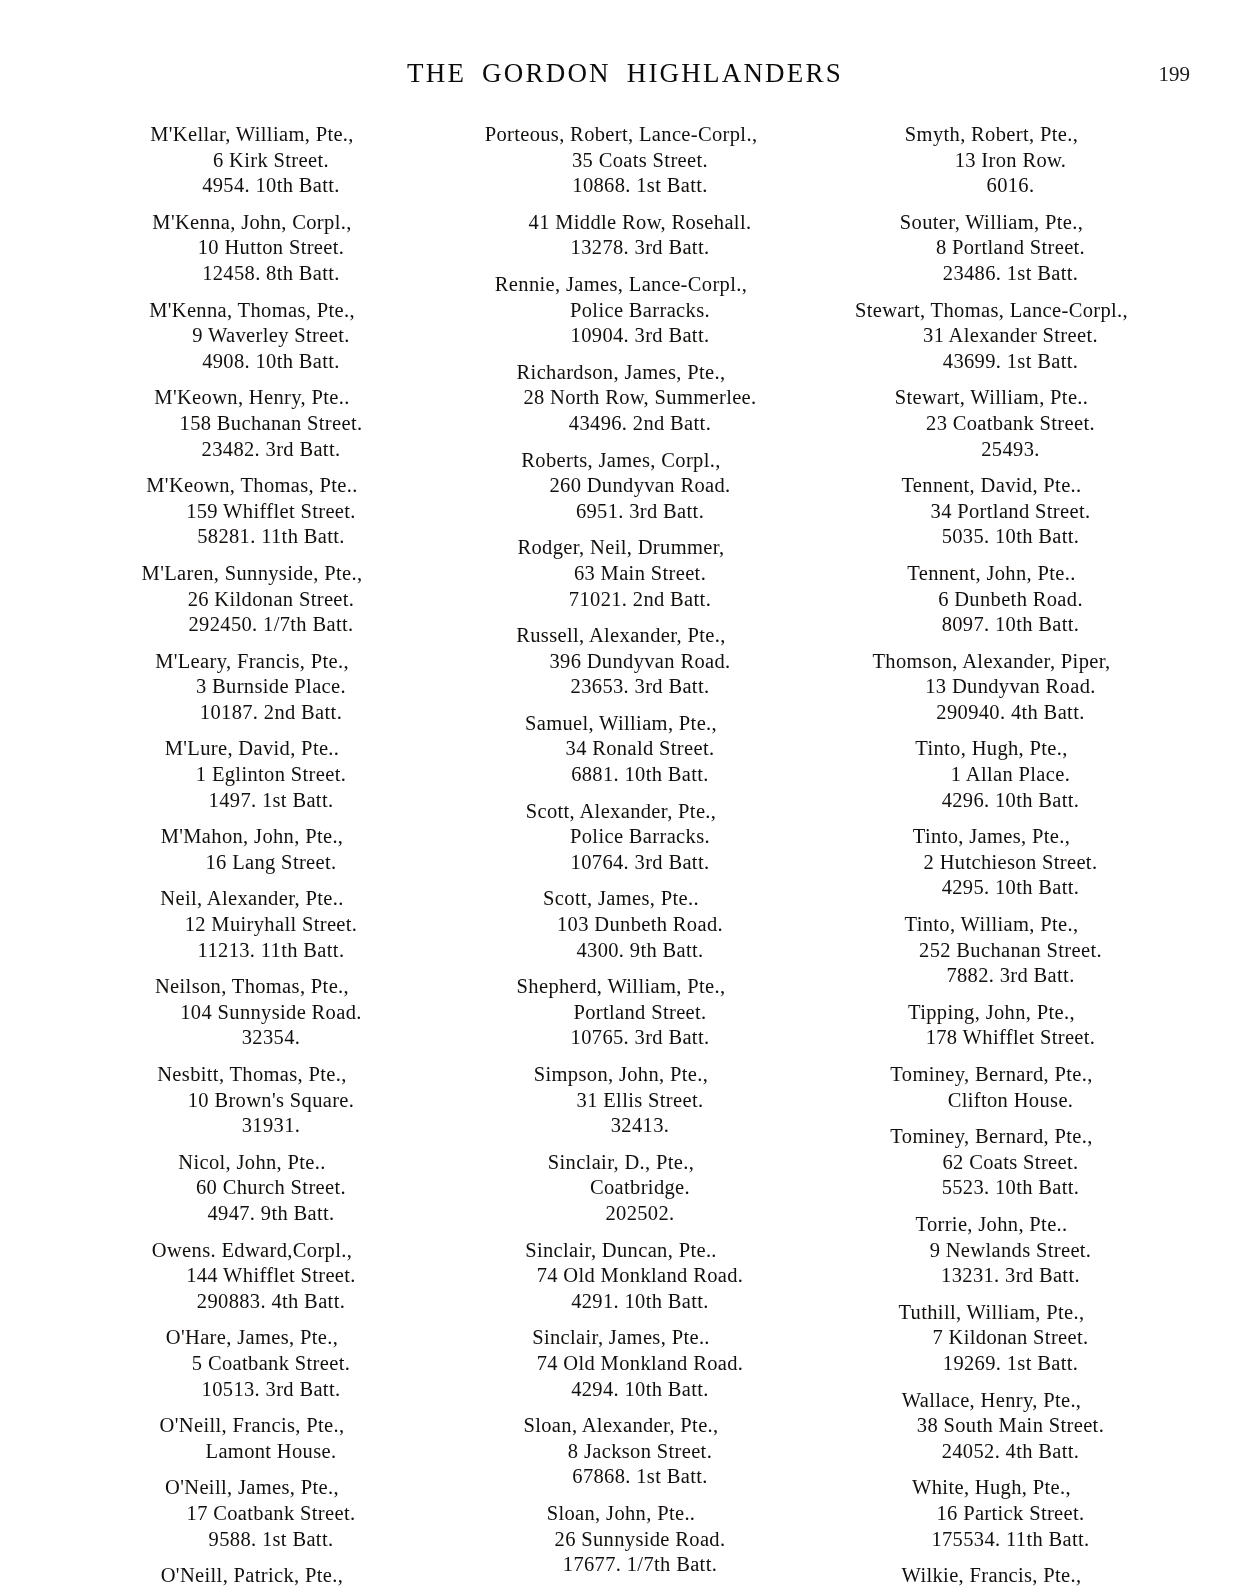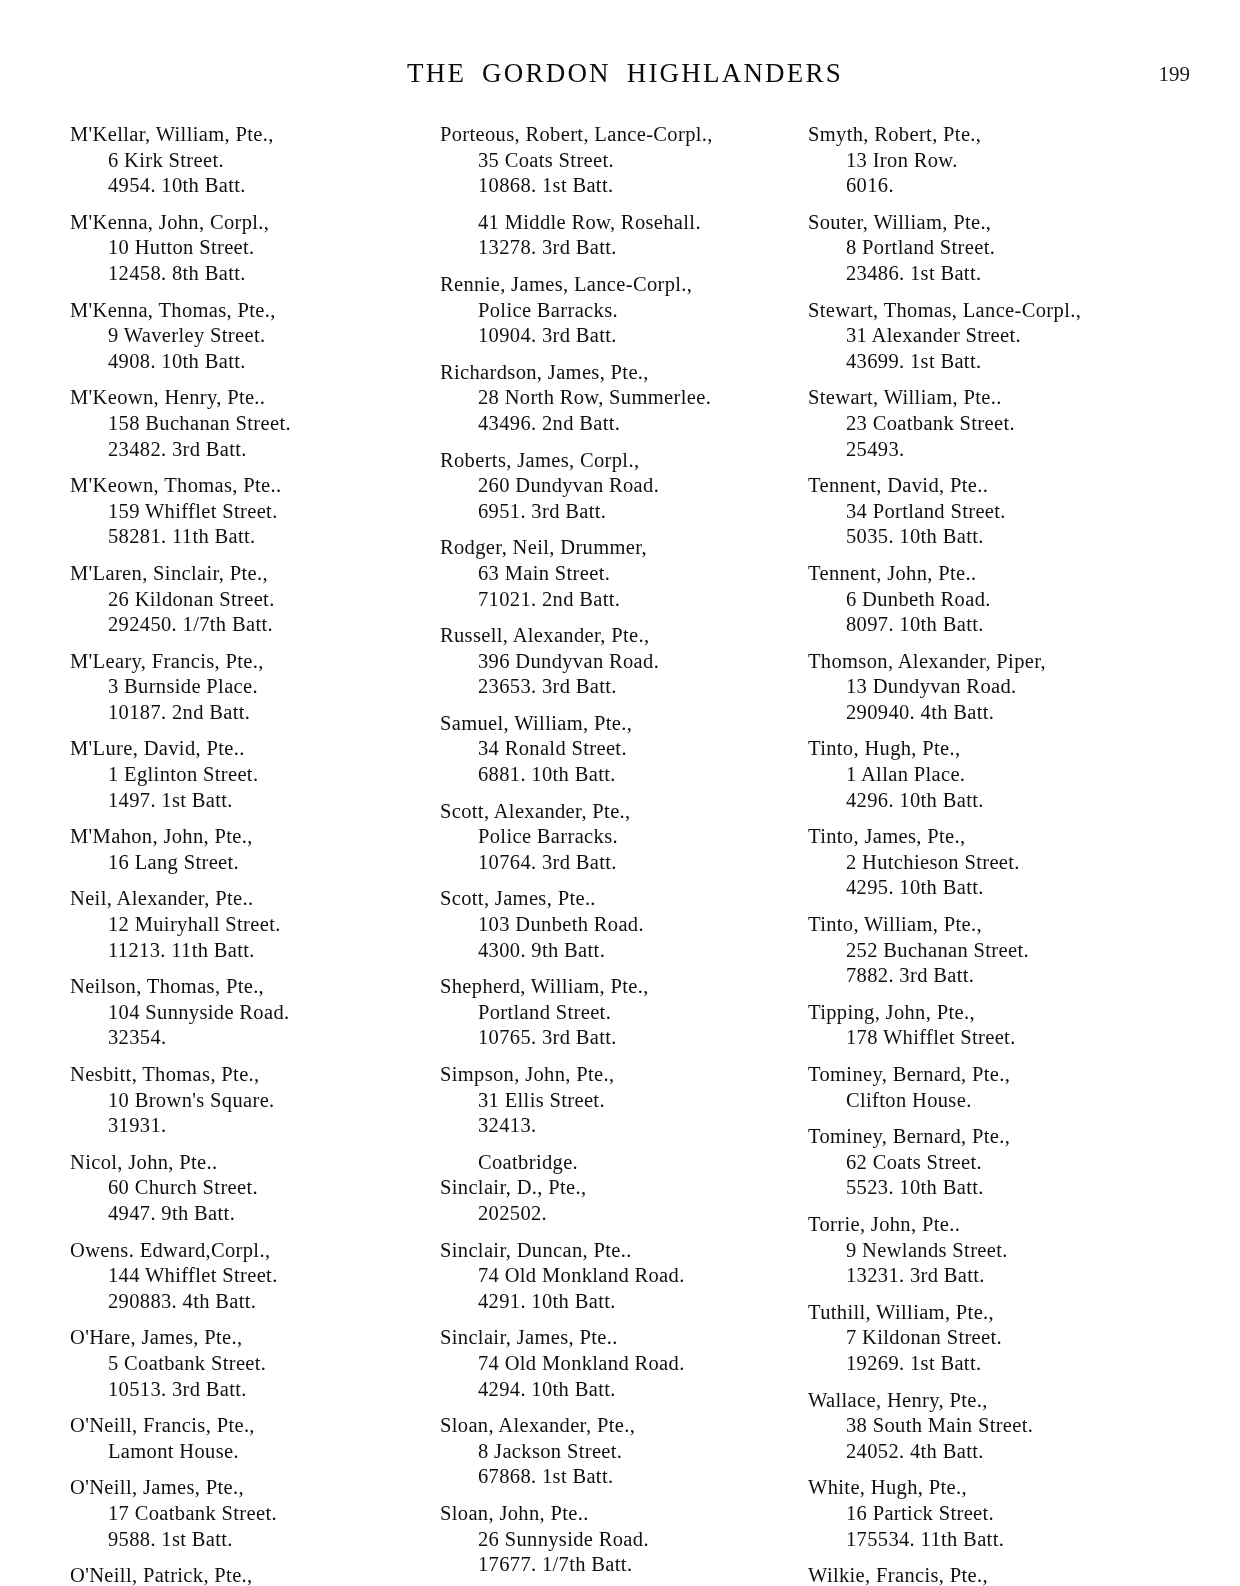--- a/index.html
+++ b/index.html
@@ -62,20 +62,21 @@
   }
   .column {
     box-sizing: border-box;
   }
   .col-1 { width: 370px; padding-right: 6px; }
   .col-2 { width: 368px; padding-right: 6px; }
   .col-3 { width: 367px; }
 
   .entry {
     margin-bottom: 11px;
+    text-align: center;
   }
   .entry:last-child { margin-bottom: 0; }
 
   .line {
     font-size: 20.5px;
     line-height: 25.6px;
     letter-spacing: 0.35px;
     white-space: nowrap;
     color: #120f0d;
   }
@@ -118,21 +119,21 @@
           <div class="line line-name">M'Keown, Henry, Pte..</div>
           <div class="line line-addr">158 Buchanan Street.</div>
           <div class="line line-service">23482.   3rd Batt.</div>
         </div>
         <div class="entry">
           <div class="line line-name">M'Keown, Thomas, Pte..</div>
           <div class="line line-addr">159 Whifflet Street.</div>
           <div class="line line-service">58281.   11th Batt.</div>
         </div>
         <div class="entry">
-          <div class="line line-name">M'Laren, Sinclair, Pte.,</div>
+          <div class="line line-name">M'Laren, Sunnyside, Pte.,</div>
           <div class="line line-addr">26 Kildonan Street.</div>
           <div class="line line-service">292450.   1/7th Batt.</div>
         </div>
         <div class="entry">
           <div class="line line-name">M'Leary, Francis, Pte.,</div>
           <div class="line line-addr">3 Burnside Place.</div>
           <div class="line line-service">10187.   2nd Batt.</div>
         </div>
         <div class="entry">
           <div class="line line-name">M'Lure, David, Pte..</div>
@@ -240,22 +241,22 @@
           <div class="line line-name">Shepherd, William, Pte.,</div>
           <div class="line line-addr">Portland Street.</div>
           <div class="line line-service">10765.   3rd Batt.</div>
         </div>
         <div class="entry">
           <div class="line line-name">Simpson, John, Pte.,</div>
           <div class="line line-addr">31 Ellis Street.</div>
           <div class="line line-service">32413.</div>
         </div>
         <div class="entry">
+          <div class="line line-name">Sinclair, D., Pte.,</div>
           <div class="line line-addr">Coatbridge.</div>
-          <div class="line line-name">Sinclair, D., Pte.,</div>
           <div class="line line-service">202502.</div>
         </div>
         <div class="entry">
           <div class="line line-name">Sinclair, Duncan, Pte..</div>
           <div class="line line-addr">74 Old Monkland Road.</div>
           <div class="line line-service">4291.   10th Batt.</div>
         </div>
         <div class="entry">
           <div class="line line-name">Sinclair, James, Pte..</div>
           <div class="line line-addr">74 Old Monkland Road.</div>

